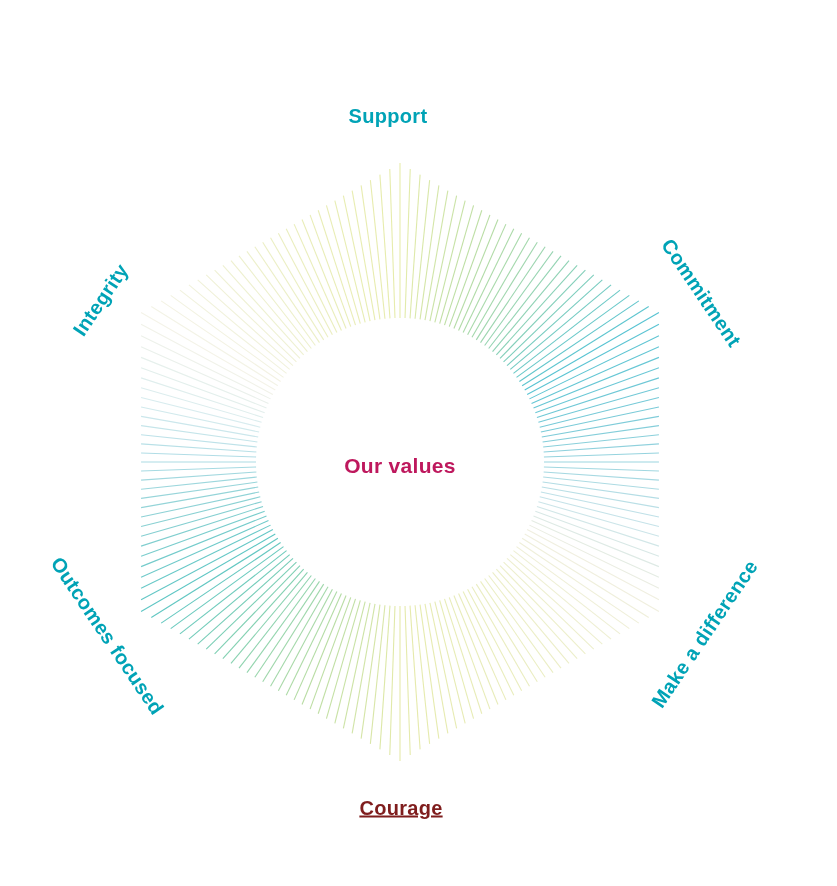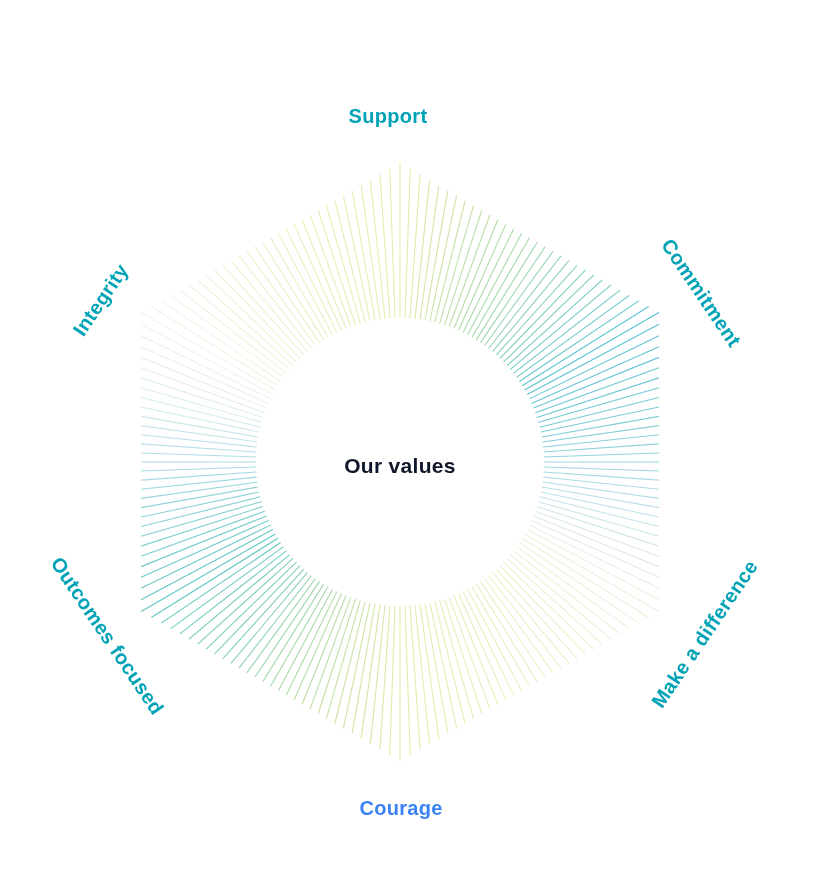--- a/index.html
+++ b/index.html
@@ -225,27 +225,27 @@
       <line x1="538.42" y1="501.69" x2="658.94" y2="536.25" stroke="rgb(204,229,233)" stroke-width="1.1"></line>
       <line x1="539.72" y1="496.84" x2="658.94" y2="526.56" stroke="rgb(198,227,233)" stroke-width="1.1"></line>
       <line x1="540.85" y1="491.94" x2="658.94" y2="517.04" stroke="rgb(192,225,232)" stroke-width="1.1"></line>
       <line x1="541.81" y1="487.01" x2="658.94" y2="507.66" stroke="rgb(186,223,230)" stroke-width="1.1"></line>
       <line x1="542.60" y1="482.04" x2="658.94" y2="498.39" stroke="rgb(180,221,229)" stroke-width="1.1"></line>
       <line x1="543.21" y1="477.05" x2="658.94" y2="489.22" stroke="rgb(173,219,227)" stroke-width="1.1"></line>
       <line x1="543.65" y1="472.04" x2="658.94" y2="480.11" stroke="rgb(167,217,226)" stroke-width="1.1"></line>
       <line x1="543.91" y1="467.03" x2="658.94" y2="471.04" stroke="rgb(161,215,224)" stroke-width="1.1"></line>
     </svg>
 
-  <div class="center-label" style="color: #0f172a;">Our values</div>
+  <div class="center-label" style="color: #be185d;">Our values</div>
 
   <div class="value-label pos-support" style="color: rgb(0, 163, 182);">Support</div>
 
   <div class="value-label pos-commitment" style="color: rgb(0, 163, 182);">Commitment</div>
 
   <div class="value-label pos-difference" style="color: rgb(0, 163, 182);">Make a difference</div>
 
-  <div class="value-label pos-courage" style="color: #3b82f6;">Courage</div>
+  <div class="value-label pos-courage" style="color: #7f1d1d; text-decoration: underline;">Courage</div>
 
   <div class="value-label pos-outcomes" style="color: rgb(0, 163, 182);">Outcomes focused</div>
 
   <div class="value-label pos-integrity" style="color: rgb(0, 163, 182);">Integrity</div>
 
 </div>
 
 </body></html>

